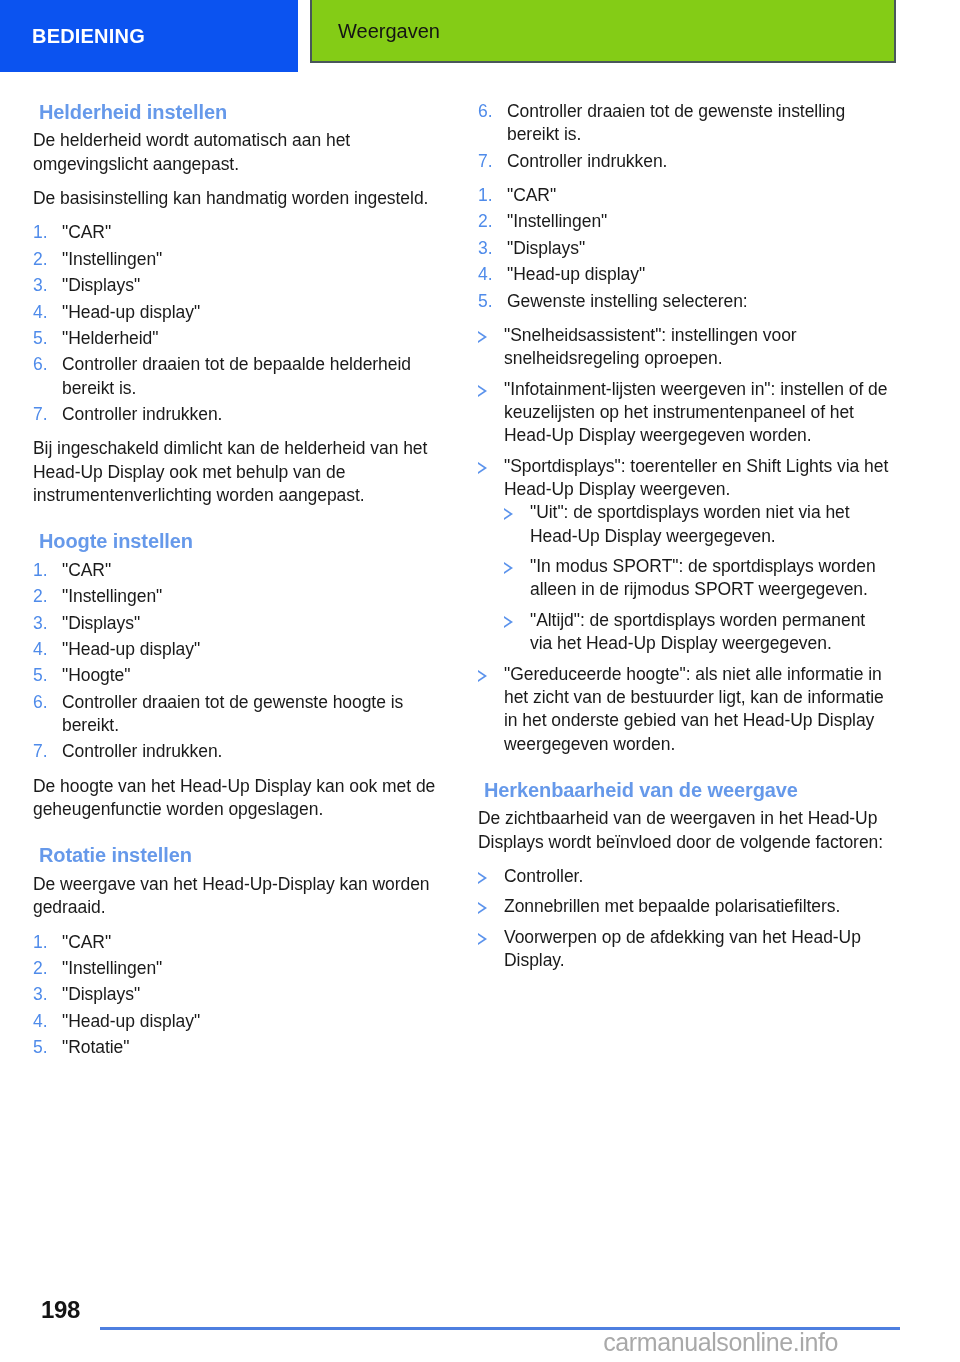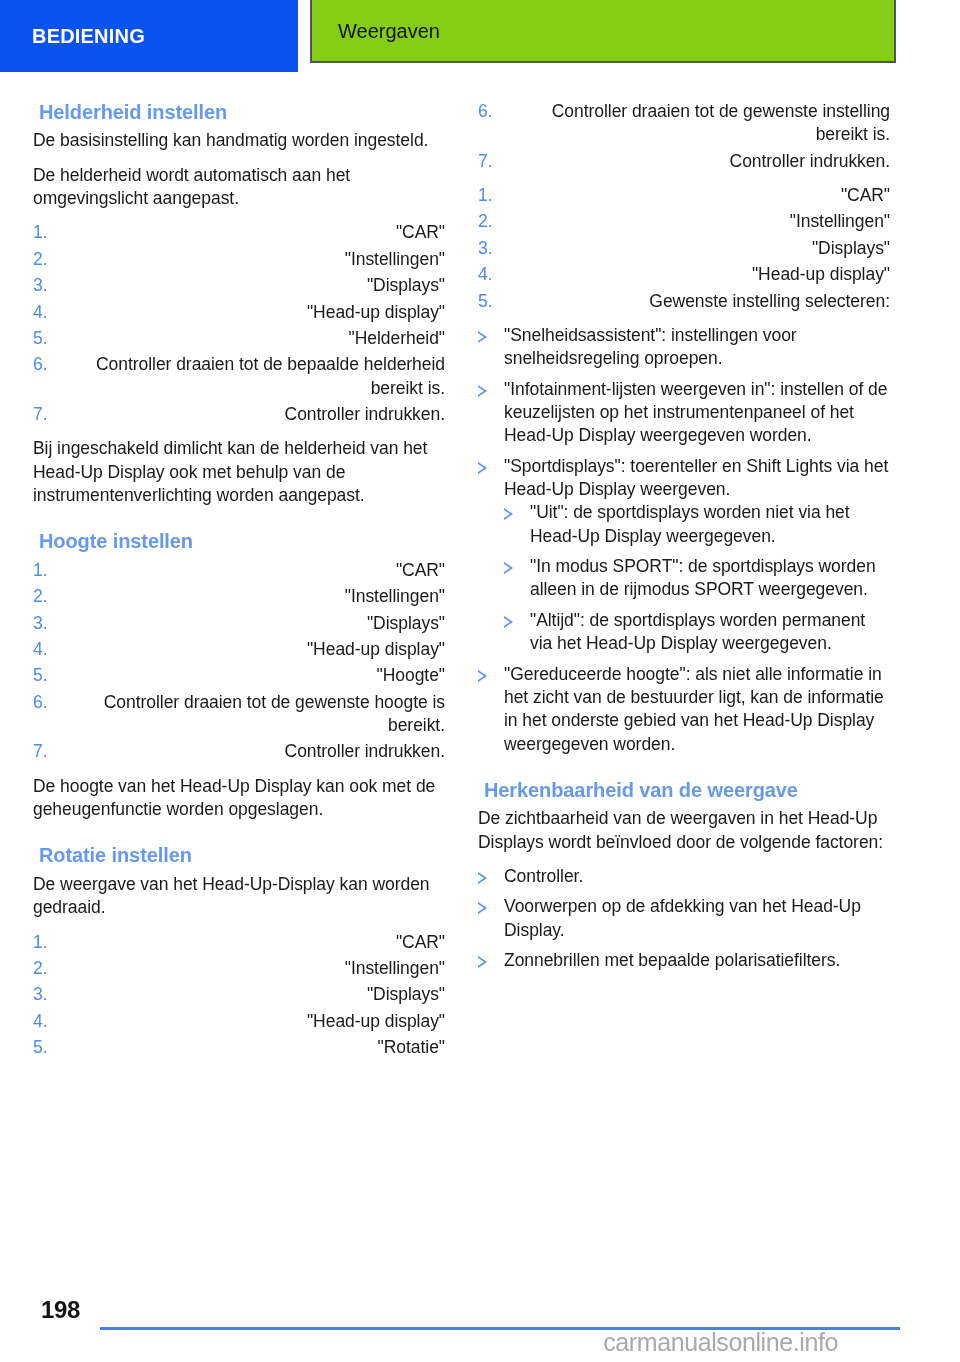--- a/index.html
+++ b/index.html
@@ -106,21 +106,20 @@
     counter-reset: step;
   }
   ol.steps > li {
     position: relative;
     padding-left: 29px;
     font-size: 17.5px;
     line-height: 1.335;
     margin-bottom: 3px;
     color: #1a1a1a;
     letter-spacing: -0.05px;
-    text-align: right;
   }
   ol.steps > li::before {
     counter-increment: step;
     content: counter(step) ".";
     position: absolute;
     left: 0;
     top: 0;
     color: #4f8bea;
     font-size: 17.5px;
   }
@@ -221,23 +220,23 @@
     <span class="header-section-label">Weergaven</span>
   </div>
 </div>
 
 <div class="columns">
 
   <div class="col col-left">
 
     <h2 class="section-title">Helderheid instellen</h2>
 
+    <p class="para">De helderheid wordt automatisch aan het omgevingslicht aangepast.</p>
+
     <p class="para">De basisinstelling kan handmatig worden ingesteld.</p>
-
-    <p class="para">De helderheid wordt automatisch aan het omgevingslicht aangepast.</p>
 
     <ol class="steps">
       <li>"CAR"</li>
       <li>"Instellingen"</li>
       <li>"Displays"</li>
       <li>"Head-up display"</li>
       <li>"Helderheid"</li>
       <li>Controller draaien tot de bepaalde helderheid bereikt is.</li>
       <li>Controller indrukken.</li>
     </ol>
@@ -325,25 +324,25 @@
 
     <p class="para">De zichtbaarheid van de weergaven in het Head-Up Displays wordt beïnvloed door de volgende factoren:</p>
 
     <ul class="bullets">
       <li>
         <span class="tri"></span>
         <span>Controller.</span>
       </li>
       <li>
         <span class="tri"></span>
+        <span>Zonnebrillen met bepaalde polarisatiefilters.</span>
+      </li>
+      <li>
+        <span class="tri"></span>
         <span>Voorwerpen op de afdekking van het Head-Up Display.</span>
-      </li>
-      <li>
-        <span class="tri"></span>
-        <span>Zonnebrillen met bepaalde polarisatiefilters.</span>
       </li>
     </ul>
 
   </div>
 </div>
 
 <div class="footer">
   <div class="page-number">198</div>
   <div class="footer-rule"></div>
   <div class="watermark">carmanualsonline.info</div>

